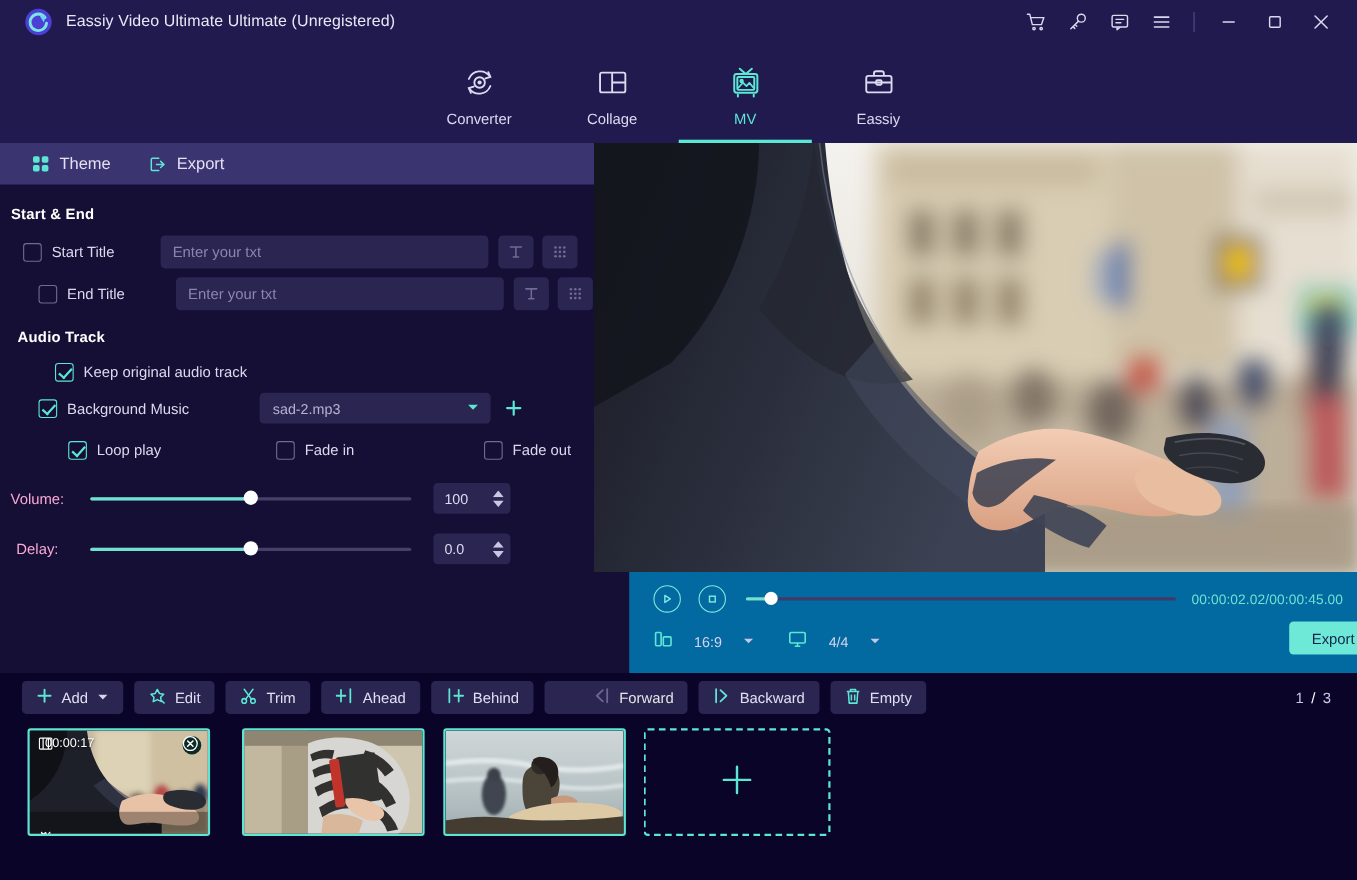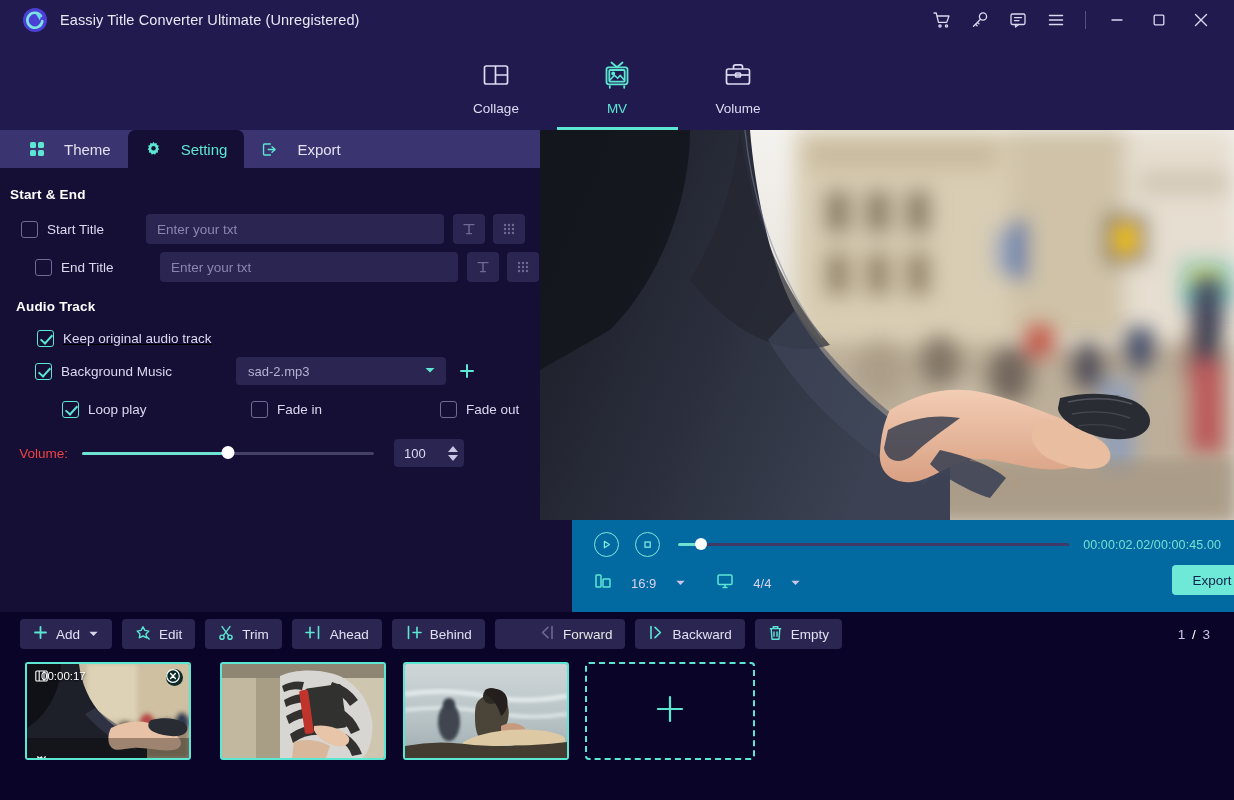--- a/index.html
+++ b/index.html
@@ -48,21 +48,21 @@
     position: absolute; bottom: 0; left: 0; width: 121px; height: 3px; background: #5ce7d3;
   }
 
   
   .tabstrip {
     position: absolute; top: 130px; left: 0; width: 540px; height: 38px;
     background: #3a3470;
     display: flex; align-items: flex-end;
   }
   .ptab {
-    height: 38px; display: flex; align-items: center; gap: 19px;
+    height: 38px; display: flex; align-items: center; gap: 9px;
     padding: 0 17px; cursor: pointer; font-size: 15px; color: #e3e0f2;
     border-radius: 7px 7px 0 0;
   }
   .ptab.active { background: #150e35; color: #5ce7d3; }
   .ptab .tab-ico { display: flex; align-items: center; }
 
   
   .settings {
     position: absolute; top: 168px; left: 0; width: 588px; height: 444px;
     background: #150e35; padding: 14px 0 0 0;
@@ -95,21 +95,21 @@
     display: flex; align-items: center; justify-content: center; cursor: pointer;
   }
 
   .selectbox {
     width: 210px; height: 28px; background: #2b2552; border-radius: 4px;
     display: flex; align-items: center; justify-content: space-between;
     padding: 0 10px 0 12px; color: #b7b2d4; font-size: 13px; cursor: pointer;
   }
   .plusbtn { width: 28px; height: 28px; display:flex; align-items:center; justify-content:center; cursor:pointer; }
 
-  .slider-label { color: #ef4444; font-size: 13.5px; width: 68px; text-align: right; }
+  .slider-label { color: #f9a8d4; font-size: 13.5px; width: 68px; text-align: center; }
   .track {
     position: relative; height: 3px; background: #454068; border-radius: 2px; cursor: pointer;
   }
   .track .fill { position: absolute; left: 0; top: 0; height: 3px; background: #6fe3d2; border-radius: 2px; }
   .track .knob {
     position: absolute; top: -5.5px; width: 13px; height: 13px; border-radius: 50%;
     background: #ffffff; transform: translateX(-50%);
   }
   .numbox {
     width: 70px; height: 28px; background: #2b2552; border-radius: 4px;
@@ -194,21 +194,21 @@
 <div class="app">
 
   <div class="titlebar">
     <div class="logo-wrap">
       <svg width="26" height="26" viewBox="0 0 26 26">
         <circle cx="13" cy="13" r="12" fill="#4b3fd6"></circle>
         <path d="M19 9a7.5 7.5 0 1 0 1.3 5" fill="none" stroke="#7de4e0" stroke-width="2.6" stroke-linecap="round"></path>
         <path d="M13.5 6.5l5.8 1.3-1.4 5.6z" fill="#6ad7f0"></path>
       </svg>
     </div>
-    <div class="app-title">Eassiy Title Converter Ultimate (Unregistered)</div>
+    <div class="app-title">Eassiy Video Ultimate Ultimate (Unregistered)</div>
 
     <div class="win-btns">
       <div class="win-icon">
         <svg width="20" height="20" viewBox="0 0 20 20" fill="none" stroke="#dcd8ef" stroke-width="1.3" stroke-linecap="round" stroke-linejoin="round">
           <path d="M2 3h2.2l2.3 9.4h8.2L17 6H5.2"></path>
           <circle cx="8" cy="16" r="1.1"></circle>
             <circle cx="14.5" cy="16" r="1.1"></circle>
         </svg>
       </div>
       <div class="win-icon">
@@ -242,20 +242,33 @@
       </div>
       <div class="win-icon big last">
         <svg width="22" height="22" viewBox="0 0 22 22" stroke="#dcd8ef" stroke-width="1.4" stroke-linecap="round">
             <path d="M5.5 5.5l11 11M16.5 5.5l-11 11"></path>
           </svg>
       </div>
     </div>
   </div>
 
   <div class="navbar">
+    <div class="nav-item">
+      <div class="nav-ico">
+        <svg width="34" height="34" viewBox="0 0 34 34" fill="none" stroke="#dedaf2" stroke-width="1.7" stroke-linecap="round">
+          <path d="M26.4 11.5A11 11 0 0 0 7.2 13.8"></path>
+            <path d="M24.9 7.6l1.9 4.3-4.4 1.4"></path>
+          <path d="M7.6 22.5a11 11 0 0 0 19.2-2.3"></path>
+            <path d="M9.1 26.4l-1.9-4.3 4.4-1.4"></path>
+          <circle cx="17" cy="17" r="4.8"></circle>
+            <circle cx="17" cy="17" r="1.9" fill="#dedaf2" stroke="none"></circle>
+        </svg>
+      </div>
+      <div class="nav-label">Converter</div>
+    </div>
 
     <div class="nav-item">
       <div class="nav-ico">
         <svg width="34" height="34" viewBox="0 0 34 34" fill="none" stroke="#dedaf2" stroke-width="1.7" stroke-linejoin="round">
           <rect x="5.5" y="8" width="23" height="18" rx="1.8"></rect>
           <path d="M16.5 8v18M16.5 17h12"></path>
         </svg>
       </div>
       <div class="nav-label">Collage</div>
     </div>
@@ -277,46 +290,37 @@
 
     <div class="nav-item">
       <div class="nav-ico">
         <svg width="34" height="34" viewBox="0 0 34 34" fill="none" stroke="#dedaf2" stroke-width="1.7" stroke-linejoin="round">
           <rect x="5.5" y="11" width="23" height="15" rx="2"></rect>
           <path d="M12.5 11V8.8a2 2 0 0 1 2-2h5a2 2 0 0 1 2 2V11"></path>
           <path d="M5.5 17h23"></path>
           <rect x="14.5" y="15" width="5" height="4" rx="1"></rect>
         </svg>
       </div>
-      <div class="nav-label">Volume</div>
+      <div class="nav-label">Eassiy</div>
     </div>
   </div>
 
   <div class="tabstrip">
     <div class="ptab" style="margin-left:12px;">
       <span class="tab-ico">
         <svg width="16" height="16" viewBox="0 0 16 16" fill="#5ce7d3">
           <rect x="1" y="1" width="6" height="6" rx="1.6"></rect>
             <rect x="9" y="1" width="6" height="6" rx="1.6"></rect>
           <rect x="1" y="9" width="6" height="6" rx="1.6"></rect>
             <rect x="9" y="9" width="6" height="6" rx="1.6"></rect>
         </svg>
       </span>
       <span>Theme</span>
     </div>
 
-    <div class="ptab active">
-      <span class="tab-ico">
-        <svg width="17" height="17" viewBox="0 0 20 20" fill="#5ce7d3">
-          <path d="M10 0.8l1.2 2.1 2.4-.5.4 2.4 2.3.9-1.1 2.2 1.6 1.8-1.9 1.5.5 2.4-2.4.3-1.1 2.2L10 14.9l-2 1.2-1.1-2.2-2.4-.3.5-2.4L3.1 9.7l1.6-1.8L3.6 5.7l2.3-.9.4-2.4 2.4.5z"></path>
-          <circle cx="10" cy="8.6" r="2.6" fill="#150e35"></circle>
-        </svg>
-      </span>
-      <span>Setting</span>
-    </div>
 
     <div class="ptab">
       <span class="tab-ico">
         <svg width="17" height="17" viewBox="0 0 20 20" fill="none" stroke="#5ce7d3" stroke-width="1.6" stroke-linecap="round" stroke-linejoin="round">
           <path d="M11 3.5H4.2A1.2 1.2 0 0 0 3 4.7v10.6a1.2 1.2 0 0 0 1.2 1.2H11"></path>
           <path d="M13 6.7L16.6 10 13 13.3M8.5 10h8"></path>
         </svg>
       </span>
       <span>Export</span>
     </div>
@@ -369,21 +373,21 @@
             <circle cx="12" cy="8" r="1.2"></circle>
           <circle cx="4" cy="12" r="1.2"></circle>
             <circle cx="8" cy="12" r="1.2"></circle>
             <circle cx="12" cy="12" r="1.2"></circle>
         </svg>
       </div>
     </div>
 
     <div class="sec-title" style="margin-top:14px;margin-left:16px;">Audio Track</div>
 
-    <div class="row" style="padding-left:37px; height:30px;text-decoration:underline;">
+    <div class="row" style="padding-left:50px; height:30px;">
       <div class="cbx on"></div>
       <span class="cbx-label">Keep original audio track</span>
     </div>
 
     <div class="row" style="padding-left:35px; height:32px;">
       <div class="cbx on"></div>
       <span class="cbx-label" style="width:175px;">Background Music</span>
       <div class="selectbox">
         <span>sad-2.mp3</span>
         <span>
@@ -420,20 +424,38 @@
           <div><svg width="10" height="6" viewBox="0 0 10 6" fill="#cac6e3">
                 <path d="M5 0l5 6H0z"></path>
               </svg></div>
           <div><svg width="10" height="6" viewBox="0 0 10 6" fill="#cac6e3">
                 <path d="M5 6L0 0h10z"></path>
               </svg></div>
         </span>
       </div>
     </div>
 
+    <div class="row" style="padding-left:0; height:44px;">
+      <span class="slider-label">Delay:</span>
+      <div class="track" style="width:292px; margin-left:14px;">
+        <div class="fill" style="width:50%"></div>
+          <div class="knob" style="left:50%"></div>
+      </div>
+      <div class="numbox" style="margin-left:20px;">
+        <span>0.0</span>
+        <span class="spin">
+          <div><svg width="10" height="6" viewBox="0 0 10 6" fill="#cac6e3">
+                <path d="M5 0l5 6H0z"></path>
+              </svg></div>
+          <div><svg width="10" height="6" viewBox="0 0 10 6" fill="#cac6e3">
+                <path d="M5 6L0 0h10z"></path>
+              </svg></div>
+        </span>
+      </div>
+    </div>
   </div>
 
   <div class="preview">
     <svg width="694" height="390" viewBox="0 0 694 390">
       <defs>
         <linearGradient id="sky" x1="0" y1="0" x2="0" y2="1">
           <stop offset="0" stop-color="#f4f2ee"></stop>
             <stop offset="1" stop-color="#dcd6cc"></stop>
         </linearGradient>
         <linearGradient id="jacket" x1="0" y1="0" x2="1" y2="0.4">

